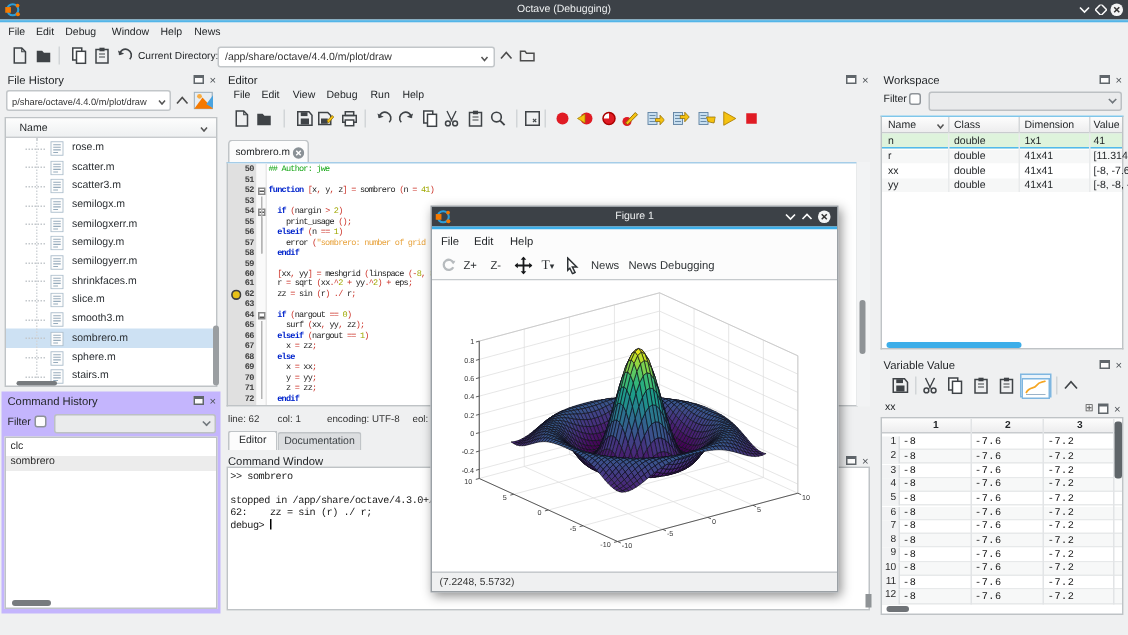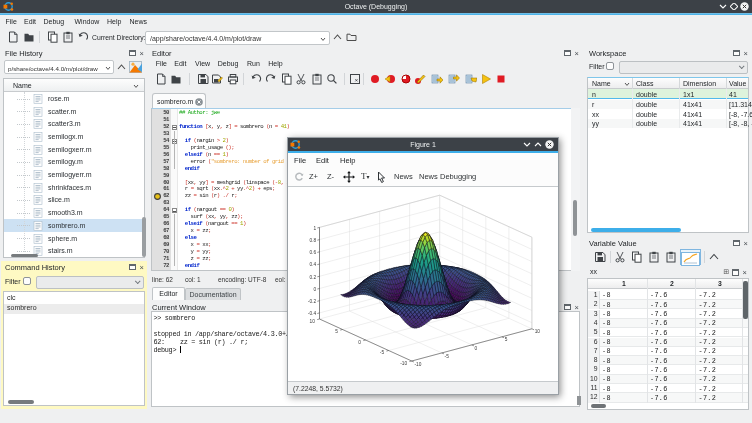--- a/index.html
+++ b/index.html
@@ -221,21 +221,21 @@
           <path d="M2.5 2.5h5M2.5 4.2h5M2.5 5.9h5M2.5 7.6h3.2" stroke="#96abbc" stroke-width=".7"></path>
         </svg>
         <span class="abs" style="left:44px;top:2.5px;font-size:7px;color:#2b2f33">stairs.m</span>
       </div>
       <div class="abs" style="left:20px;top:13px;width:1px;height:160px;border-left:1px dotted #d2d6d9"></div>
     <div class="abs" style="left:138px;top:138px;width:4px;height:40px;background:#9a9ea1;border-radius:2px"></div>
     <div class="abs" style="left:7px;top:175px;width:27px;height:3px;background:#777b7e;border-radius:2px"></div>
   </div>
 </div>
 
-<div class="abs" style="left:1px;top:261px;width:146px;height:148px;background:#fef9c3">
+<div class="abs" style="left:1px;top:261px;width:146px;height:148px;background:#c4b5fd">
   <div class="abs panelhead" style="left:4px;top:2px">Command History</div>
   <div class="phicons">
       <span class="flo"></span>
       <span class="px">×</span>
     </div>
   <span class="abs" style="left:4px;top:17px;font-size:7px">Filter</span>
   <div class="checkbox" style="left:22px;top:16px"></div>
   <div class="combo" style="left:35px;top:14.5px;width:108px;height:13px">
       <span class="arr"></span>
     </div>
@@ -420,21 +420,21 @@
     <span class="abs" style="left:126px;top:3.5px">eol: LF</span>
   </div>
 
   <div class="abs" style="left:0;top:240px;width:433px;height:12px">
     <div class="abs" style="left:3px;top:0;width:33px;height:13px;background:#fcfcfc;border:1px solid #c0c4c7;border-bottom:none;border-radius:2px 2px 0 0;text-align:center;font-size:7px;padding-top:2px">Editor</div>
     <div class="abs" style="left:36px;top:1px;width:56px;height:12px;background:#dcdee0;border:1px solid #c0c4c7;border-bottom:none;border-radius:2px 2px 0 0;text-align:center;font-size:7px;padding-top:2px;color:#3e4347">Documentation</div>
   </div>
 </div>
 
 <div class="abs" style="left:149px;top:301px;width:433px;height:108px;background:#eff0f1">
-  <div class="abs panelhead" style="left:3px;top:2px">Current Window</div>
+  <div class="abs panelhead" style="left:3px;top:2px">Command Window</div>
   <div class="phicons">
       <span class="flo"></span>
       <span class="px">×</span>
     </div>
   <div class="abs" style="left:2px;top:10px;width:429px;height:96px;background:#fff;border:1px solid #bfc3c6;font-family:'Liberation Mono',monospace;font-size:6.8px;letter-spacing:-0.3px;color:#1a1a1a;line-height:8px;white-space:pre">
 <div class="abs" style="left:1.5px;top:2px">&gt;&gt; sombrero
 
 stopped in /app/share/octave/4.3.0+/m/plot/draw/sombrero.m at line 62
 62:    zz = sin (r) ./ r;
 debug&gt; <span style="display:inline-block;width:1px;height:7px;background:#000;vertical-align:-1px"></span></div>

